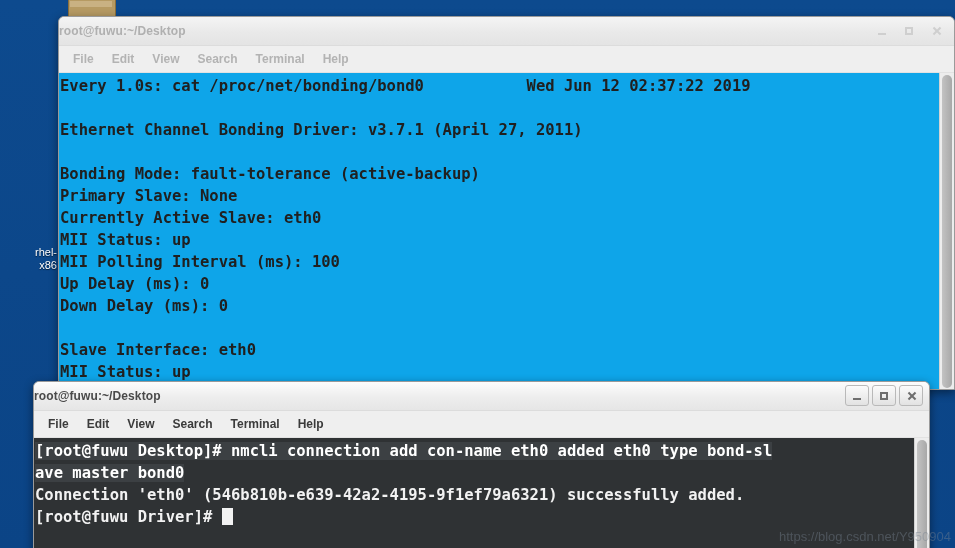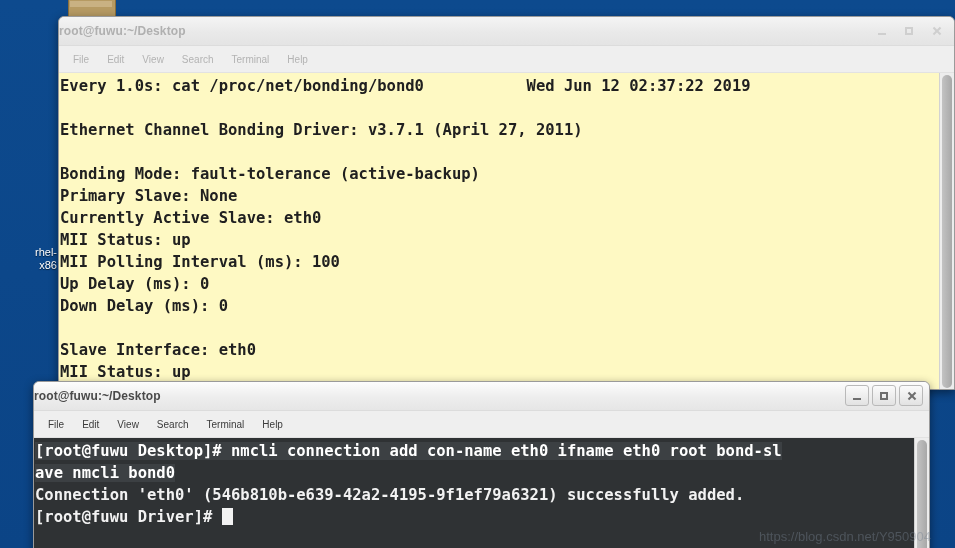--- a/index.html
+++ b/index.html
@@ -146,23 +146,24 @@
   .menubar {
     height: 26px;
     background: #efefef;
     display: flex;
     align-items: center;
     padding-left: 14px;
     gap: 18px;
     border-bottom: 1px solid #e2e2e2;
   }
   .menu-item {
-    font-size: 10px;
+    font-size: 12px;
     color: #b3b3b3;
     user-select: none;
+    font-weight: bold;
   }
   .window.active .menu-item { color: #3b3b3b; }
 
   
   .term-wrap {
     position: relative;
     display: flex;
     overflow: hidden;
   }
   .term {
@@ -170,21 +171,21 @@
     font-family: "DejaVu Sans Mono", "Liberation Mono", monospace;
     font-size: 15.5px;
     font-weight: bold;
     line-height: 22px;
     white-space: pre;
     overflow: hidden;
     padding: 2px 0 0 1px;
     letter-spacing: 0px;
   }
   .term.light {
-    background: #fef9c3;
+    background: #0ea5e9;
     color: #202020;
   }
   .term.dark {
     background: #2f3234;
     color: #f2f2f2;
   }
   .term .sel {
     background: #3c4043;
     color: #ffffff;
   }
@@ -224,21 +225,21 @@
   #win-nmcli {
     left: 33px;
     top: 381px;
     width: 897px;
     height: 172px;
   }
   #win-nmcli .term-wrap { height: 118px; }
 
   .watermark {
     position: absolute;
-    right: 24px;
+    right: 4px;
     bottom: 4px;
     font-size: 13px;
     color: rgba(120,130,145,.42);
     font-family: "Liberation Sans", sans-serif;
     user-select: none;
     pointer-events: none;
   }
 </style>
 </head>
 <body>
@@ -312,21 +313,21 @@
     <div class="menubar">
       <span class="menu-item">File</span>
       <span class="menu-item">Edit</span>
       <span class="menu-item">View</span>
       <span class="menu-item">Search</span>
       <span class="menu-item">Terminal</span>
       <span class="menu-item">Help</span>
     </div>
 
     <div class="term-wrap">
-      <div class="term dark" id="term-nmcli"><div><span class="sel">[root@fuwu Desktop]# nmcli connection add con-name eth0 ifname eth0 root bond-sl</span></div><div><span class="sel">ave nmcli bond0</span></div><div><span>Connection 'eth0' (546b810b-e639-42a2-4195-9f1ef79a6321) successfully added.</span></div><div><span>[root@fuwu Driver]# </span><span class="cursor-block"></span></div></div>
+      <div class="term dark" id="term-nmcli"><div><span class="sel">[root@fuwu Desktop]# nmcli connection add con-name eth0 added eth0 type bond-sl</span></div><div><span class="sel">ave master bond0</span></div><div><span>Connection 'eth0' (546b810b-e639-42a2-4195-9f1ef79a6321) successfully added.</span></div><div><span>[root@fuwu Driver]# </span><span class="cursor-block"></span></div></div>
       <div class="scrollbar">
         <div class="scroll-thumb" style="top:2px; height:113px;"></div>
       </div>
     </div>
   </div>
 
   <div class="watermark">https://blog.csdn.net/Y950904</div>
 
 </div>
 

